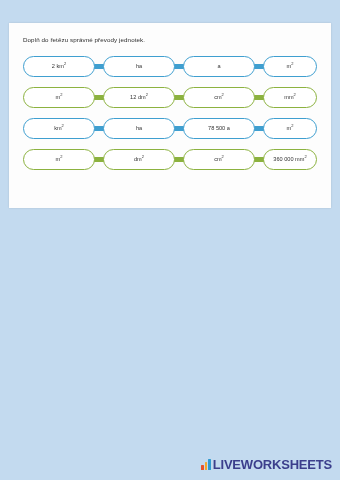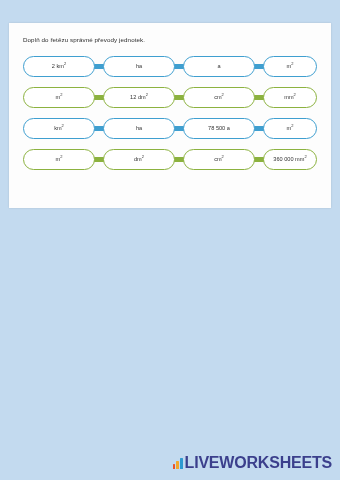--- a/index.html
+++ b/index.html
@@ -101,21 +101,21 @@
   }
   #brand-mark i {
     display: block;
     width: 2.6px;
     border-radius: 0.5px;
   }
   .bm1 { height: 5px;  background: #e8532b; }
   .bm2 { height: 8px;  background: #f2a72c; }
   .bm3 { height: 11px; background: #2f9ad0; }
   #brand-text {
-    font-size: 16px;
+    font-size: 13px;
     font-weight: bold;
     color: #3b3f8c;
     letter-spacing: -0.2px;
   }
 </style>
 </head>
 <body>
 
 <div id="worksheet-sheet">
 

